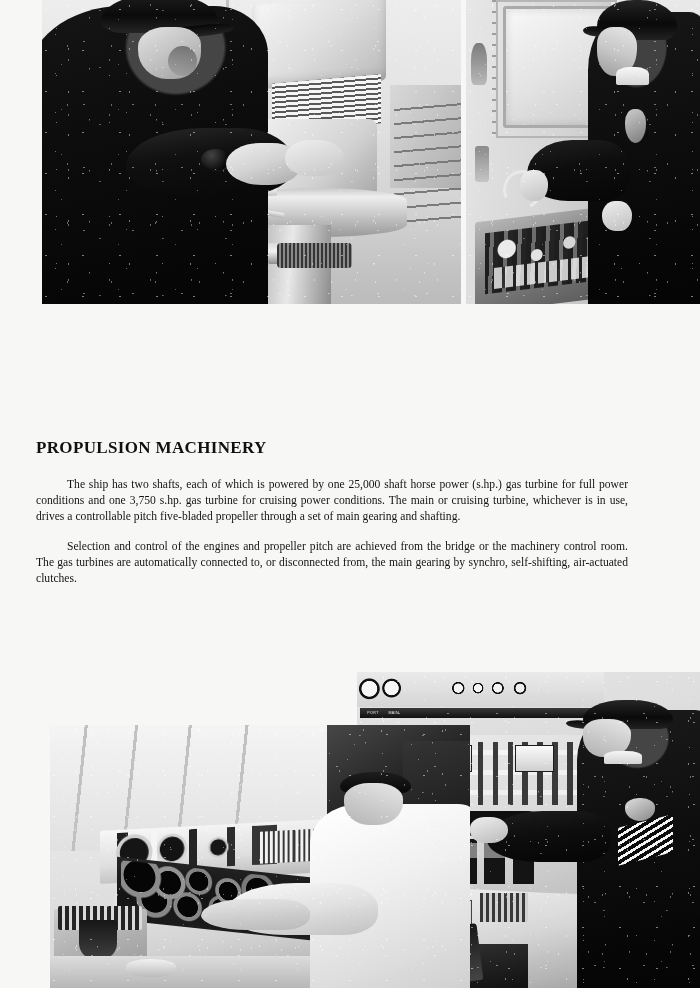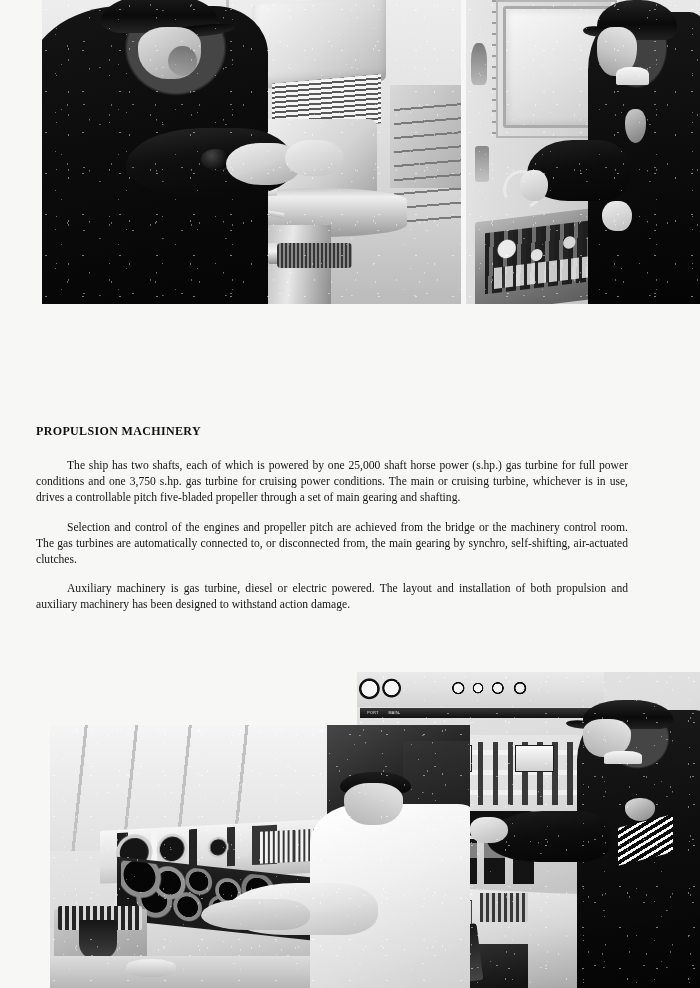--- a/index.html
+++ b/index.html
@@ -604,24 +604,24 @@
   
   .textblock {
     position: absolute;
     left: 36px;
     top: 424px;
     width: 592px;
   }
   .heading {
     font-family: "Liberation Serif", "DejaVu Serif", serif;
     font-weight: bold;
-    font-size: 12px;
+    font-size: 17px;
     letter-spacing: .35px;
     color: #111;
-    margin: 0 0 19px 0;
+    margin: 14px 0 19px 0;
   }
   .para {
     font-family: "Liberation Serif", "DejaVu Serif", serif;
     font-size: 11.6px;
     line-height: 16.2px;
     color: #141414;
     text-align: justify;
     text-indent: 31px;
     margin: 0 0 13px 0;
     word-spacing: .1px;
@@ -686,21 +686,20 @@
       <div class="p2-hand"></div>
       <div class="p2-hand2"></div>
       <div class="grain"></div>
     </div>
   </div>
 
   <div class="textblock">
     <h1 class="heading">PROPULSION MACHINERY</h1>
     <p class="para">The ship has two shafts, each of which is powered by one 25,000 shaft horse power (s.hp.) gas turbine for full power conditions and one 3,750 s.hp. gas turbine for cruising power conditions. The main or cruising turbine, whichever is in use, drives a controllable pitch five-bladed propeller through a set of main gearing and shafting.</p>
     <p class="para">Selection and control of the engines and propeller pitch are achieved from the bridge or the machinery control room. The gas turbines are automatically connected to, or disconnected from, the main gearing by synchro, self-shifting, air-actuated clutches.</p>
-    <p class="para">Auxiliary machinery is gas turbine, diesel or electric powered. The layout and installation of both propulsion and auxiliary machinery has been designed to withstand action damage.</p>
   </div>
 
   <div class="photo" id="photo-bottom-right">
     <div class="scene">
       <div class="p4-bg"></div>
       <div class="p4-gauges"></div>
       <div class="p4-labelstrip"></div>
       <div class="p4-labelstrip-txt">
         <span>PORT</span>
         <span>MAIN</span>

